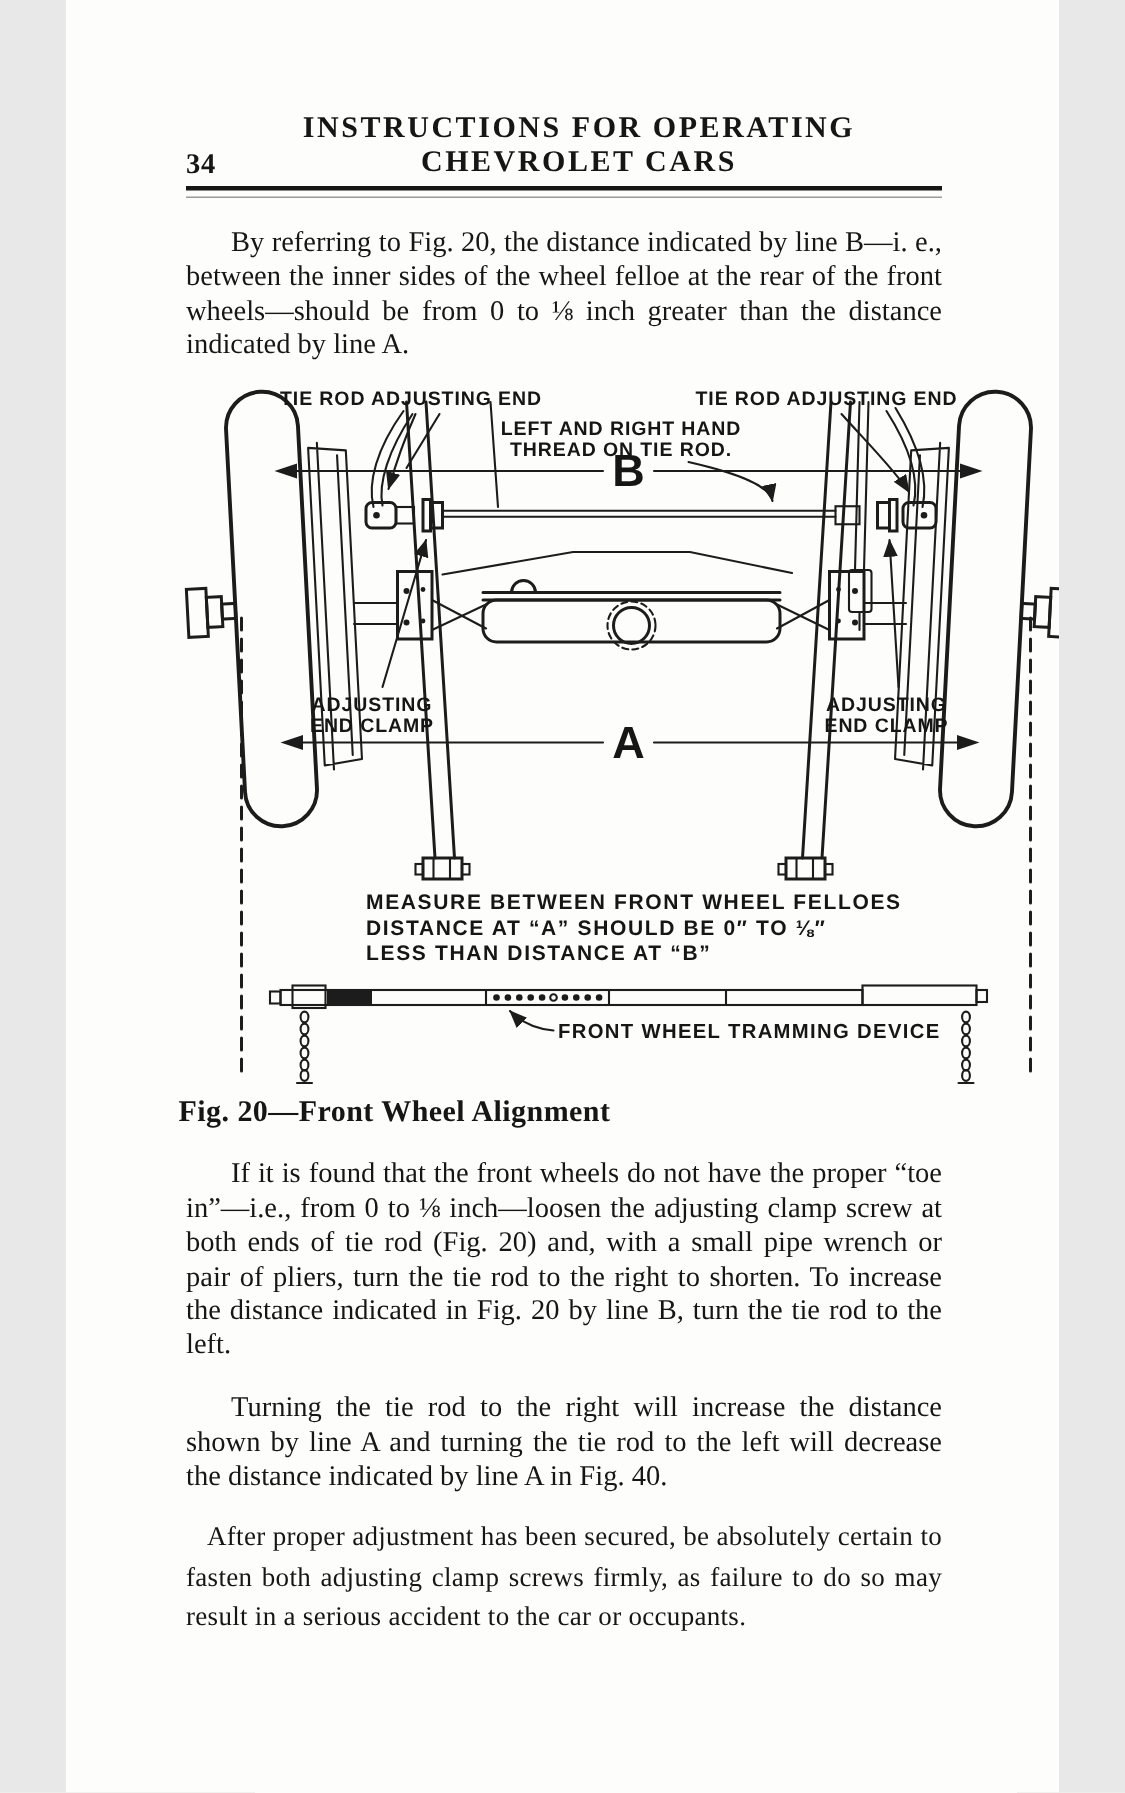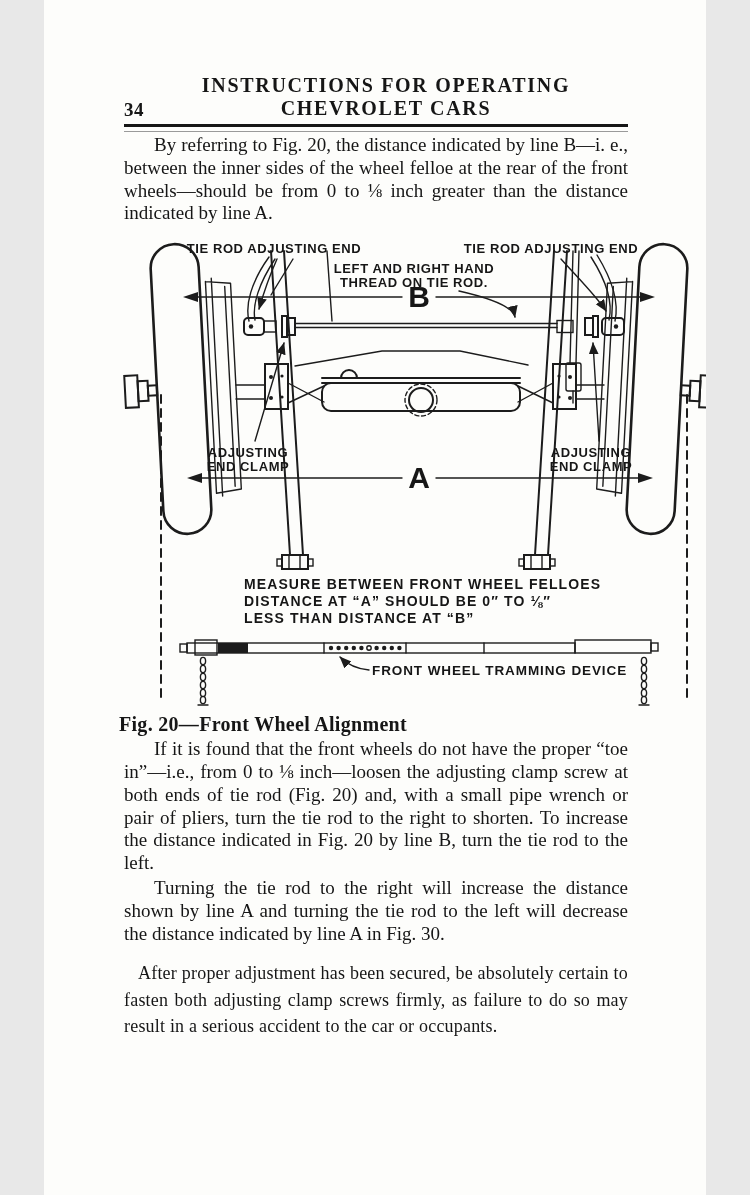--- a/index.html
+++ b/index.html
@@ -9,21 +9,21 @@
     font-family:"Liberation Serif", serif;
     padding:0 78px 0 80px;position:relative;overflow:hidden;
     margin:0 auto;
   }
   header{display:flex;align-items:flex-end;margin-top:74px;}
   .page-num{font-weight:bold;font-size:19px;letter-spacing:.5px;}
   .header-title{flex:1;text-align:center;font-weight:bold;font-size:20px;letter-spacing:1.7px;padding-bottom:1px;}
   .header-rule{margin-top:3px;height:4px;border-top:3.5px solid #161616;border-bottom:1px solid #9a9a9a;}
   .body-par{
     font-size:19px;line-height:22.8px;text-align:justify;
-    text-indent:30px;margin:2px 0 0 0;
+    text-indent:30px;margin:19px 0 0 0;
   }
   .warning{
     font-weight:normal;font-size:18px;line-height:26.5px;
     text-align:justify;text-indent:14px;margin:15px 0 0 0;letter-spacing:.2px;
   }
   figure{margin:12px 0 0 -5px;padding:0;}
   figcaption{text-align:left;font-weight:bold;font-size:20px;letter-spacing:.3px;margin-top:4px;}
   svg{display:block;}
   svg .ln{stroke:#1c1c1c;stroke-width:2;fill:none;stroke-linecap:round;}
   svg .thk{stroke-width:2.6;}
@@ -209,16 +209,16 @@
           <path class="ln thin" d="M520,468 H530"></path>
         </g>
         <path class="ln thin" d="M250,433 C238,432 228,427 221,420" marker-end="url(#arr)"></path>
         <text class="lbl" x="253" y="438" style="font-size:13.5px;letter-spacing:.9px">FRONT WHEEL TRAMMING DEVICE</text>
       </g>
     </svg>
     <figcaption>Fig. 20—Front Wheel Alignment</figcaption>
   </figure>
 
   <p class="body-par">If it is found that the front wheels do not have the proper “toe in”—i.e., from 0 to ⅛ inch—loosen the adjusting clamp screw at both ends of tie rod (Fig. 20) and, with a small pipe wrench or pair of pliers, turn the tie rod to the right to shorten. To increase the distance indicated in Fig. 20 by line B, turn the tie rod to the left.</p>
-  <p class="body-par">Turning the tie rod to the right will increase the distance shown by line A and turning the tie rod to the left will decrease the distance indicated by line A in Fig. 30.</p>
+  <p class="body-par">Turning the tie rod to the right will increase the distance shown by line A and turning the tie rod to the left will decrease the distance indicated by line A in Fig. 40.</p>
   <p class="warning">After proper adjustment has been secured, be absolutely certain to fasten both adjusting clamp screws firmly, as failure to do so may result in a serious accident to the car or occupants.</p>
 
 </div>
 
 </body></html>

